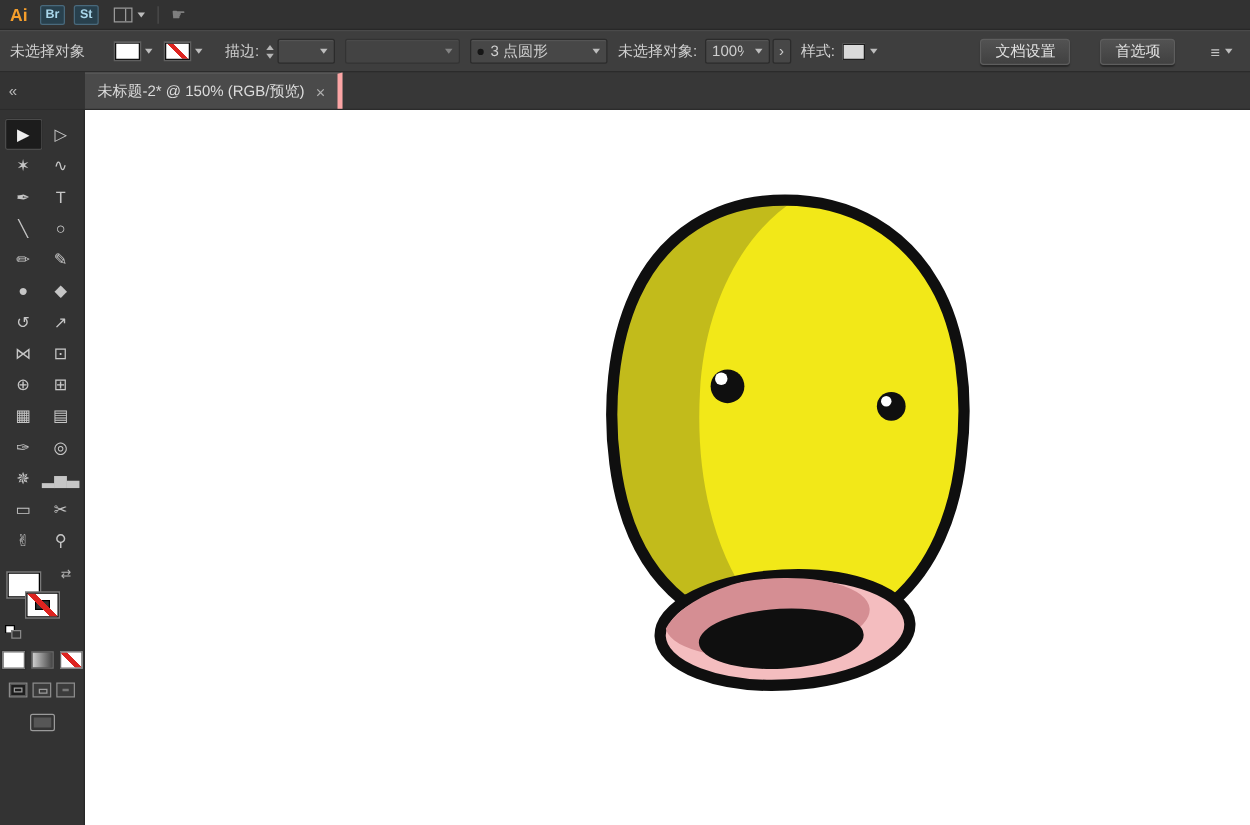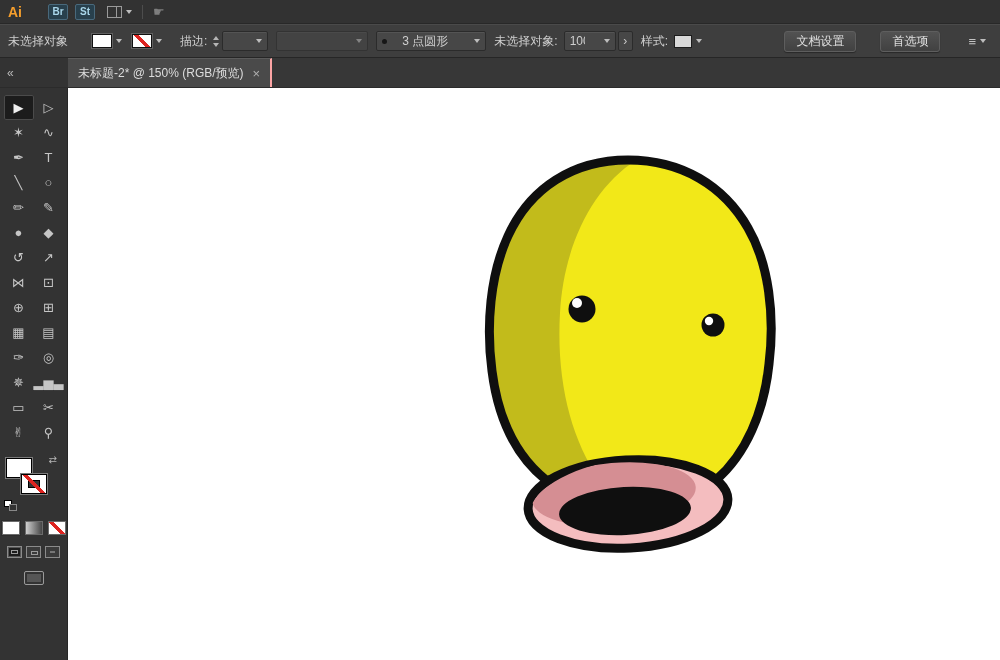--- a/index.html
+++ b/index.html
@@ -13,21 +13,21 @@
 
   
   .menu-bar{
     position:absolute; top:0; left:0; right:0; height:24px;
     background:#323232; display:flex; align-items:center;
     color:#d6d6d6; font-size:12px; border-bottom:1px solid #282828;
   }
   .app-logo{ color:#f59e2c; font-weight:bold; font-size:14px; padding:0 10px 0 8px; }
   .menu-items{ display:flex; align-items:center; height:100%; }
   .menu-item{ padding:0 9px; line-height:23px; height:100%; cursor:default; white-space:nowrap; }
-  .menu-badges{ display:flex; align-items:center; margin-left:16px; gap:7px; }
+  .menu-badges{ display:flex; align-items:center; gap:7px; }
   .badge{
     width:20px; height:16px; background:#28404d; color:#a9d6ea;
     border:1px solid #49697c; border-radius:2px; font-size:10px; font-weight:bold;
     display:flex; align-items:center; justify-content:center;
   }
   .ws-icon{ width:15px; height:12px; border:1px solid #9a9a9a; position:relative; margin-left:12px; }
   .ws-icon::after{ content:""; position:absolute; top:0; bottom:0; left:60%; width:1px; background:#9a9a9a; }
   .caret{ width:0; height:0; border-left:3px solid transparent; border-right:3px solid transparent; border-top:4px solid #bdbdbd; margin-left:4px; }
   .menu-sep{ width:1px; height:14px; background:#4d4d4d; margin:0 10px; }
   .hand-glyph{ color:#7e7e7e; font-size:13px; }
@@ -43,21 +43,21 @@
   .swatch{ width:20px; height:14px; background:#fff; border:1px solid #111; box-shadow:0 0 0 1px #606060; }
   .red-slash{ background-image:linear-gradient(45deg, transparent 42%, #dd2420 42%, #dd2420 58%, transparent 58%); }
   .ctl-label{ margin:0 6px 0 8px; white-space:nowrap; }
   .link-label{ cursor:pointer; }
   .stepper{ display:flex; flex-direction:column; gap:3px; margin-right:3px; }
   .tri-up{ width:0; height:0; border-left:3px solid transparent; border-right:3px solid transparent; border-bottom:4px solid #b5b5b5; }
   .tri-dn{ width:0; height:0; border-left:3px solid transparent; border-right:3px solid transparent; border-top:4px solid #b5b5b5; }
   .combo{
     display:flex; align-items:center; justify-content:space-between;
     height:20px; background:#474747; border:1px solid #2b2b2b; border-radius:2px;
-    padding:0 5px; gap:15px; cursor:pointer;
+    padding:0 5px; gap:5px; cursor:pointer;
     box-shadow:inset 0 1px 0 rgba(255,255,255,.07);
   }
   .combo.disabled{ background:#484848; opacity:.55; }
   .combo .val{ white-space:nowrap; overflow:hidden; }
   .brush-dot{ width:5px; height:5px; border-radius:50%; background:#161616; flex:none; }
   .mini-btn{
     width:15px; height:20px; margin-left:2px; display:flex; align-items:center; justify-content:center;
     background:#474747; border:1px solid #2b2b2b; border-radius:2px; color:#c9c9c9; cursor:pointer;
   }
   .style-swatch{ width:18px; height:13px; background:#d9d9d9; border:1px solid #1d1d1d; }
@@ -71,21 +71,21 @@
 
   
   .tab-strip{
     position:absolute; top:58px; left:0; right:0; height:30px;
     background:#373737; display:flex; align-items:stretch; border-bottom:1px solid #2b2b2b;
   }
   .collapse-cell{ width:68px; background:#333; display:flex; align-items:center; padding-left:7px; color:#b9b9b9; font-size:12px; cursor:pointer; }
   .doc-tab{
     display:flex; align-items:center; gap:9px; padding:0 10px;
     background:#4a4a4a; color:#dcdcdc; font-size:12px; white-space:nowrap;
-    border-right:2px solid #fca5a5; border-top:1px solid #5b5b5b; cursor:pointer;
+    border-right:4px solid #fca5a5; border-top:1px solid #5b5b5b; cursor:pointer;
   }
   .tab-close{ color:#b0b0b0; font-size:13px; cursor:pointer; }
 
   
   .tool-panel{ position:absolute; top:88px; left:0; width:68px; bottom:0; background:#333; border-right:1px solid #272727; }
   .tools-grid{ display:grid; grid-template-columns:30px 30px; justify-content:center; padding-top:7px; row-gap:0; }
   .tool{
     width:30px; height:25px; display:flex; align-items:center; justify-content:center;
     color:#c6c6c6; font-size:13px; cursor:pointer; border-radius:2px; line-height:1;
   }

